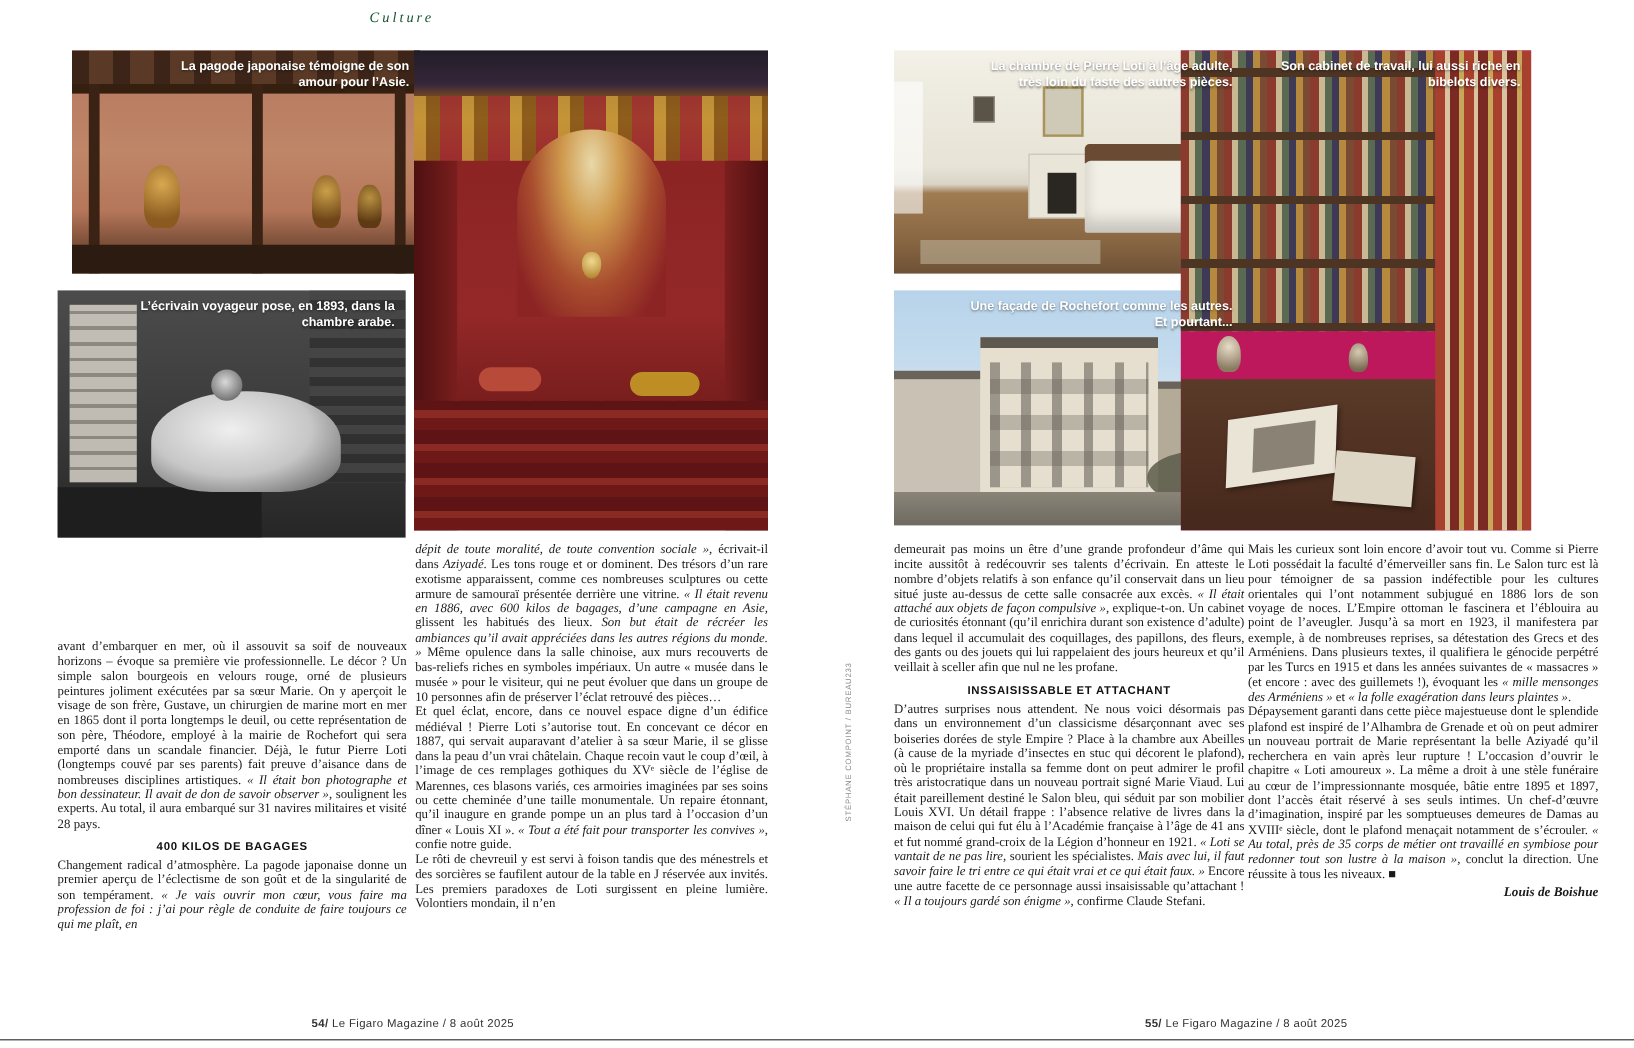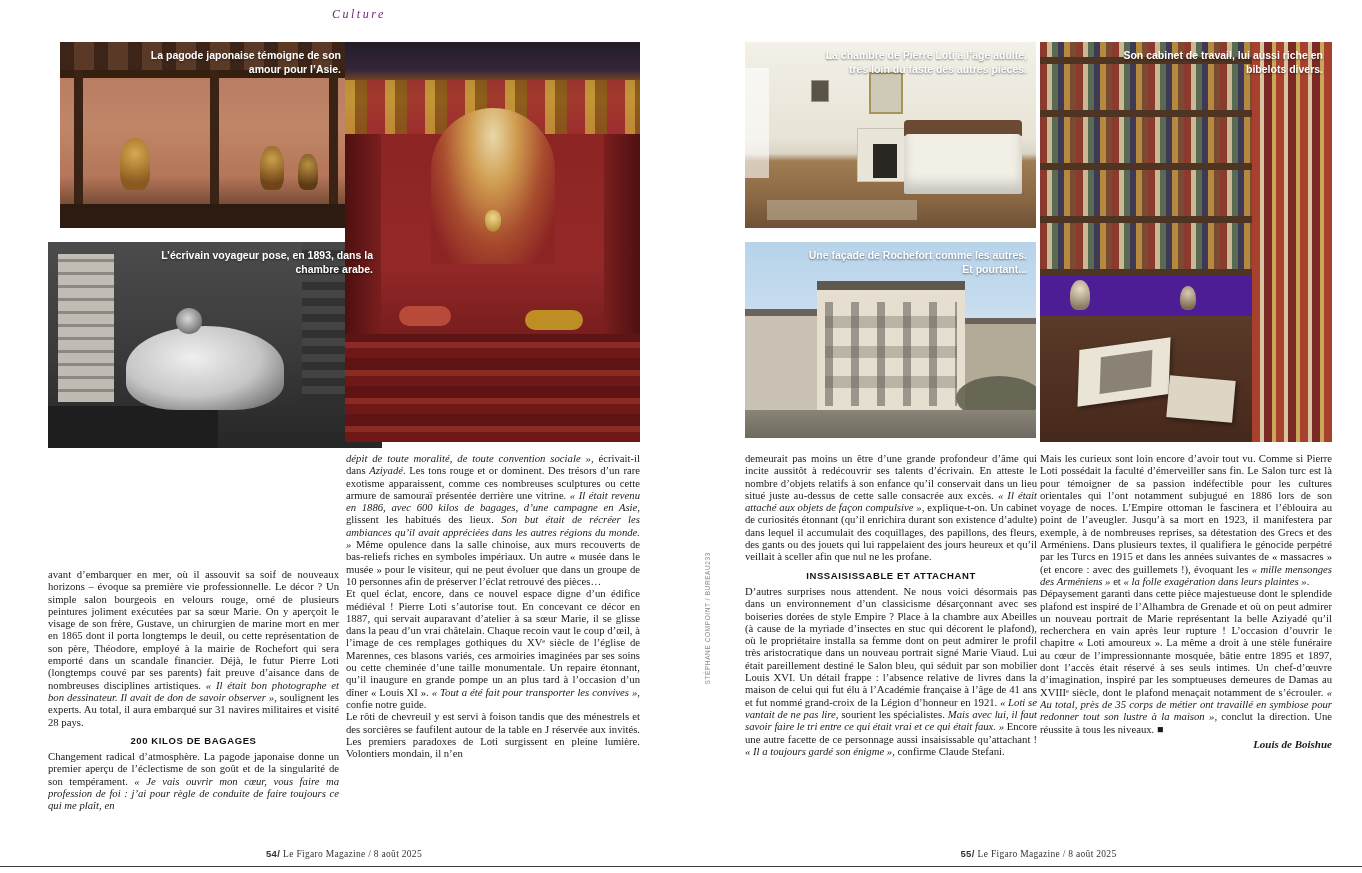--- a/index.html
+++ b/index.html
@@ -1,20 +1,20 @@
 <!DOCTYPE html>
 <html lang="fr"><head>
 <meta charset="utf-8">
 <style>
   html,body{margin:0;padding:0;background:#ffffff;}
   .spread{position:relative;width:1362px;height:873px;background:#fff;
     font-family:"Liberation Serif",serif;color:#1a1a1a;overflow:hidden;}
 
-  .section-label{position:absolute;left:332px;top:7px;font-style:italic;
-    font-size:12px;letter-spacing:2.5px;color:#701a75;}
+  .section-label{position:absolute;left:308px;top:7px;font-style:italic;
+    font-size:12px;letter-spacing:2.5px;color:#14532d;}
 
   
   .photo{position:absolute;overflow:hidden;}
   .caption{position:absolute;top:7px;right:9px;max-width:75%;text-align:right;
     color:#fff;font-family:"Liberation Sans",sans-serif;font-weight:bold;
     font-size:10.5px;line-height:1.3;text-shadow:0 1px 2px rgba(0,0,0,.5);z-index:5;}
   .decor{position:absolute;}
 
   #photo-pagoda{left:48px;top:42px;width:290px;height:186px;
     background:linear-gradient(180deg,#8a5a40 0%,#b87c62 16%,#c08668 45%,#b5765a 72%,#6e4630 90%,#4e3020 100%);margin-left:12px;}
@@ -26,21 +26,21 @@
   .pg-post3{top:28px;bottom:0;right:12px;width:9px;background:#3a2315;}
   .pg-statue1{left:60px;top:96px;width:30px;height:52px;border-radius:45% 45% 30% 30%;
     background:radial-gradient(circle at 50% 30%,#d8a850,#8a5a20 75%);}
   .pg-statue2{left:200px;top:104px;width:24px;height:44px;border-radius:45% 45% 30% 30%;
     background:radial-gradient(circle at 50% 30%,#caa04a,#6e4418 75%);}
   .pg-statue3{left:238px;top:112px;width:20px;height:36px;border-radius:45% 45% 30% 30%;
     background:radial-gradient(circle at 50% 30%,#b89040,#5e3a14 75%);}
   .pg-floor{bottom:0;left:0;right:0;height:24px;background:#2c1b10;}
 
   #photo-writer{left:48px;top:242px;width:290px;height:206px;
-    background:linear-gradient(180deg,#4c4c4c,#3a3a3a 55%,#262626 100%);padding-left:44px;}
+    background:linear-gradient(180deg,#4c4c4c,#3a3a3a 55%,#262626 100%);}
   .wr-panel{left:10px;top:12px;width:56px;height:148px;background:#cfcac0;opacity:.9;}
   .wr-panel2{left:10px;top:12px;width:56px;height:148px;
     background:repeating-linear-gradient(0deg,transparent 0 10px,rgba(40,40,40,.35) 10px 13px);}
   .wr-figure{left:78px;top:84px;width:158px;height:84px;border-radius:55% 55% 35% 35%;
     background:radial-gradient(ellipse at 42% 38%,#efefef,#c6c6c6 52%,#808080 82%,rgba(40,40,40,0) 100%);}
   .wr-head{left:128px;top:66px;width:26px;height:26px;border-radius:50%;
     background:radial-gradient(circle at 45% 40%,#d9d9d9,#6a6a6a 80%);}
   .wr-table{left:0;bottom:0;width:170px;height:42px;background:#1e1e1e;}
   .wr-pattern{right:0;top:0;width:80px;height:160px;
     background:repeating-linear-gradient(0deg,#2e2e2e 0 8px,#454545 8px 16px);opacity:.8;}
@@ -78,21 +78,21 @@
     background:linear-gradient(180deg,#b7d3ea 0%,#c6dcee 32%,#d3e2ef 45%,#d8e4ee 100%);}
   .fc-left{left:0;bottom:26px;width:72px;height:96px;background:#c9c2b4;border-top:7px solid #6a635c;}
   .fc-main{left:72px;bottom:26px;width:148px;height:122px;background:#e6dfd0;border-top:9px solid #5f584f;}
   .fc-windows{left:80px;bottom:32px;width:132px;height:104px;opacity:.8;
     background:repeating-linear-gradient(90deg,rgba(60,55,50,.55) 0 8px,rgba(0,0,0,0) 8px 26px),
                repeating-linear-gradient(0deg,rgba(0,0,0,0) 0 18px,rgba(95,88,79,.4) 18px 30px);}
   .fc-right{right:0;bottom:26px;width:71px;height:88px;background:#b4aa98;border-top:6px solid #6a635c;}
   .fc-trees{right:-6px;bottom:18px;width:86px;height:44px;border-radius:50%;background:#5a5a48;opacity:.85;}
   .fc-street{left:0;right:0;bottom:0;height:28px;background:linear-gradient(180deg,#8a8478,#6e6a60);}
 
-  #photo-study{left:1040px;top:42px;width:292px;height:400px;background:#4c1d95;}
+  #photo-study{left:984px;top:42px;width:292px;height:400px;background:#be185d;}
   .st-shelves{left:0;top:0;width:212px;height:234px;
     background:repeating-linear-gradient(0deg,#4e3422 0 7px,rgba(0,0,0,0) 7px 53px),
                repeating-linear-gradient(90deg,#8a3b2e 0 7px,#c9b891 7px 12px,#5a6a52 12px 18px,#3e3a55 18px 24px,#b58a3e 24px 30px,#7a4a32 30px 36px);}
   .st-kilim{right:0;top:0;width:80px;height:400px;
     background:repeating-linear-gradient(90deg,#a8402e 0 8px,#d8c5a0 8px 12px,#7a2a22 12px 20px,#c9a75a 20px 24px);}
   .st-bust1{left:30px;top:238px;width:20px;height:30px;border-radius:50% 50% 35% 35%;
     background:radial-gradient(circle at 50% 30%,#e8dcc8,#8a7a62 80%);}
   .st-bust2{left:140px;top:244px;width:16px;height:24px;border-radius:50% 50% 35% 35%;
     background:radial-gradient(circle at 50% 30%,#d8cab2,#7a6a52 80%);}
   .st-desk{left:0;right:80px;bottom:0;height:126px;background:linear-gradient(180deg,#5a3a28,#46281c);}
@@ -102,40 +102,40 @@
     transform:rotate(-8deg) skewX(-10deg);}
   .st-paper2{left:128px;bottom:22px;width:66px;height:42px;background:#ddd6c4;
     transform:rotate(5deg);box-shadow:2px 2px 4px rgba(0,0,0,.4);}
 
   
   .headline{position:absolute;left:44px;top:453px;width:298px;text-align:center;
     font-size:19px;line-height:22px;color:#111;white-space:pre-line;}
 
   .textcol{position:absolute;text-align:justify;font-size:10.7px;line-height:12.3px;
     overflow:hidden;hyphens:auto;}
-  #col1{left:48px;top:568px;width:291px;height:300px;}
+  #col1{left:48px;top:533px;width:291px;height:300px;}
   #col2{left:346px;top:452px;width:294px;height:410px;}
   #col3{left:745px;top:452px;width:292px;height:410px;}
   #col4{left:1040px;top:452px;width:292px;height:408px;}
   .bp{margin:0;}
   .it{font-style:italic;}
   .subhead{font-family:"Liberation Sans",sans-serif;font-weight:bold;font-size:9.5px;
     letter-spacing:.6px;text-align:center;margin:7px 0 3px;color:#111;}
   .byline{text-align:right;font-weight:bold;font-style:italic;font-size:11px;margin-top:3px;}
 
   .credit{position:absolute;left:704px;top:552px;writing-mode:vertical-rl;
     transform:rotate(180deg);font-family:"Liberation Sans",sans-serif;font-size:6.5px;
     letter-spacing:.6px;color:#8a8a8a;}
 
   .footer{position:absolute;top:848px;font-size:9.5px;color:#333;text-align:center;
     font-family:"Liberation Sans",sans-serif;letter-spacing:.3px;}
   #footer-left{left:48px;width:592px;}
   #footer-right{left:745px;width:587px;}
   .footer b{font-weight:bold;}
-  .footer .mag{font-family:Liberation Serif, serif;text-align:center;}
+  .footer .mag{font-family:Liberation Sans, sans-serif;text-align:center;}
   .bottom-rule{position:absolute;left:0;top:866px;width:1362px;height:1px;background:#3a3a3a;}
 </style>
 </head>
 <body>
 
 <div class="spread">
 
   <div class="section-label">Culture</div>
 
   <div class="photo" id="photo-pagoda">
@@ -202,21 +202,21 @@
     <div class="decor st-desk"></div>
     <div class="decor st-paper1"></div>
     <div class="decor st-photo"></div>
     <div class="decor st-paper2"></div>
     <div class="caption">Son cabinet de travail, lui aussi riche en bibelots divers.</div>
   </div>
 
 
   <div class="textcol" id="col1">
       <p class="bp"><span>avant d’embarquer en mer, où il assouvit sa soif de nouveaux horizons – évoque sa première vie professionnelle. Le décor ? Un simple salon bourgeois en velours rouge, orné de plusieurs peintures joliment exécutées par sa sœur Marie. On y aperçoit le visage de son frère, Gustave, un chirurgien de marine mort en mer en 1865 dont il porta longtemps le deuil, ou cette représentation de son père, Théodore, employé à la mairie de Rochefort qui sera emporté dans un scandale financier. Déjà, le futur Pierre Loti (longtemps couvé par ses parents) fait preuve d’aisance dans de nombreuses disciplines artistiques. </span><span class="it">« Il était bon photographe et bon dessinateur. Il avait de don de savoir observer »</span><span>, soulignent les experts. Au total, il aura embarqué sur 31 navires militaires et visité 28 pays.</span></p>
-      <div class="subhead">200 KILOS DE BAGAGES</div>
+      <div class="subhead">400 KILOS DE BAGAGES</div>
       <p class="bp"><span>Changement radical d’atmosphère. La pagode japonaise donne un premier aperçu de l’éclectisme de son goût et de la singularité de son tempérament. </span><span class="it">« Je vais ouvrir mon cœur, vous faire ma profession de foi : j’ai pour règle de conduite de faire toujours ce qui me plaît, en</span></p>
     </div>
   <div class="textcol" id="col2">
       <p class="bp"><span class="it">dépit de toute moralité, de toute convention sociale »</span><span>, écrivait-il dans </span><span class="it">Aziyadé</span><span>. Les tons rouge et or dominent. Des trésors d’un rare exotisme apparaissent, comme ces nombreuses sculptures ou cette armure de samouraï présentée derrière une vitrine. </span><span class="it">« Il était revenu en 1886, avec 600 kilos de bagages, d’une campagne en Asie, </span><span>glissent les habitués des lieux. </span><span class="it">Son but était de récréer les ambiances qu’il avait appréciées dans les autres régions du monde. »</span><span> Même opulence dans la salle chinoise, aux murs recouverts de bas-reliefs riches en symboles impériaux. Un autre « musée dans le musée » pour le visiteur, qui ne peut évoluer que dans un groupe de 10 personnes afin de préserver l’éclat retrouvé des pièces…</span></p>
       <p class="bp"><span>Et quel éclat, encore, dans ce nouvel espace digne d’un édifice médiéval ! Pierre Loti s’autorise tout. En concevant ce décor en 1887, qui servait auparavant d’atelier à sa sœur Marie, il se glisse dans la peau d’un vrai châtelain. Chaque recoin vaut le coup d’œil, à l’image de ces remplages gothiques du XVᵉ siècle de l’église de Marennes, ces blasons variés, ces armoiries imaginées par ses soins ou cette cheminée d’une taille monumentale. Un repaire étonnant, qu’il inaugure en grande pompe un an plus tard à l’occasion d’un dîner « Louis XI ». </span><span class="it">« Tout a été fait pour transporter les convives »</span><span>, confie notre guide.</span></p>
       <p class="bp"><span>Le rôti de chevreuil y est servi à foison tandis que des ménestrels et des sorcières se faufilent autour de la table en J réservée aux invités. Les premiers paradoxes de Loti surgissent en pleine lumière. Volontiers mondain, il n’en</span></p>
     </div>
   <div class="textcol" id="col3">
       <p class="bp"><span>demeurait pas moins un être d’une grande profondeur d’âme qui incite aussitôt à redécouvrir ses talents d’écrivain. En atteste le nombre d’objets relatifs à son enfance qu’il conservait dans un lieu situé juste au-dessus de cette salle consacrée aux excès. </span><span class="it">« Il était attaché aux objets de façon compulsive »</span><span>, explique-t-on. Un cabinet de curiosités étonnant (qu’il enrichira durant son existence d’adulte) dans lequel il accumulait des coquillages, des papillons, des fleurs, des gants ou des jouets qui lui rappelaient des jours heureux et qu’il veillait à sceller afin que nul ne les profane.</span></p>
       <div class="subhead">INSSAISISSABLE ET ATTACHANT</div>

